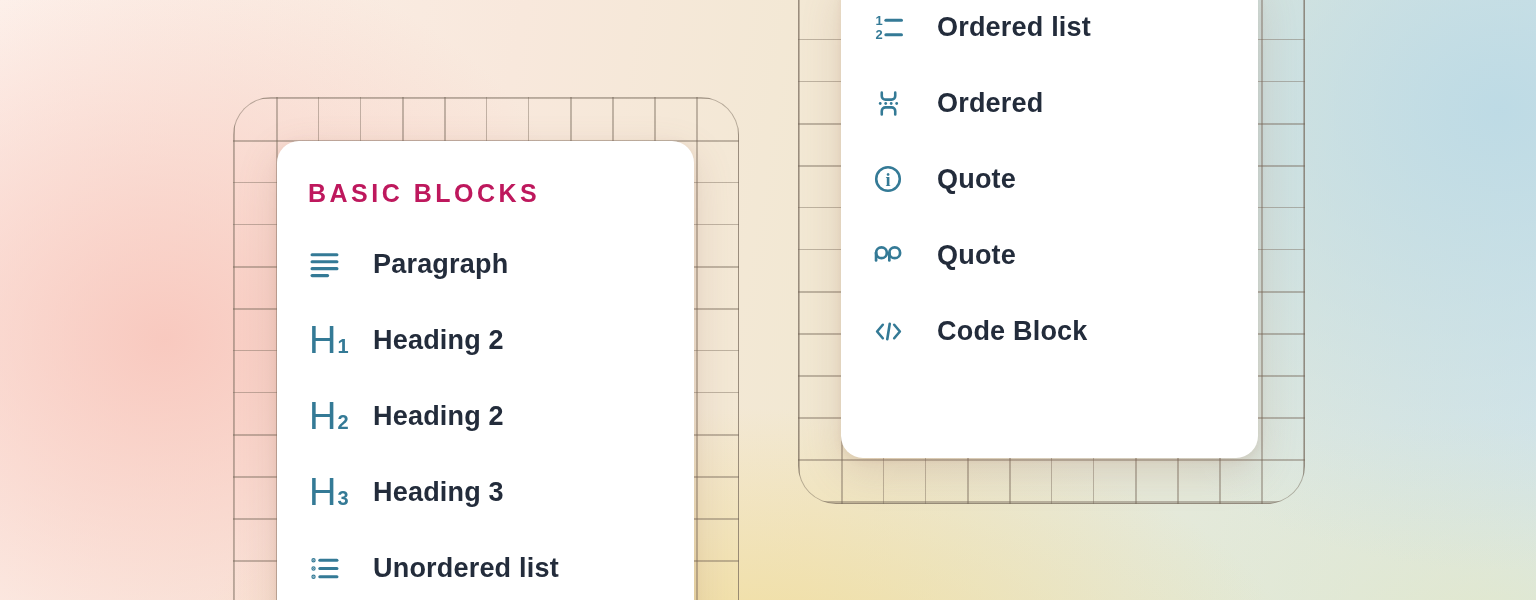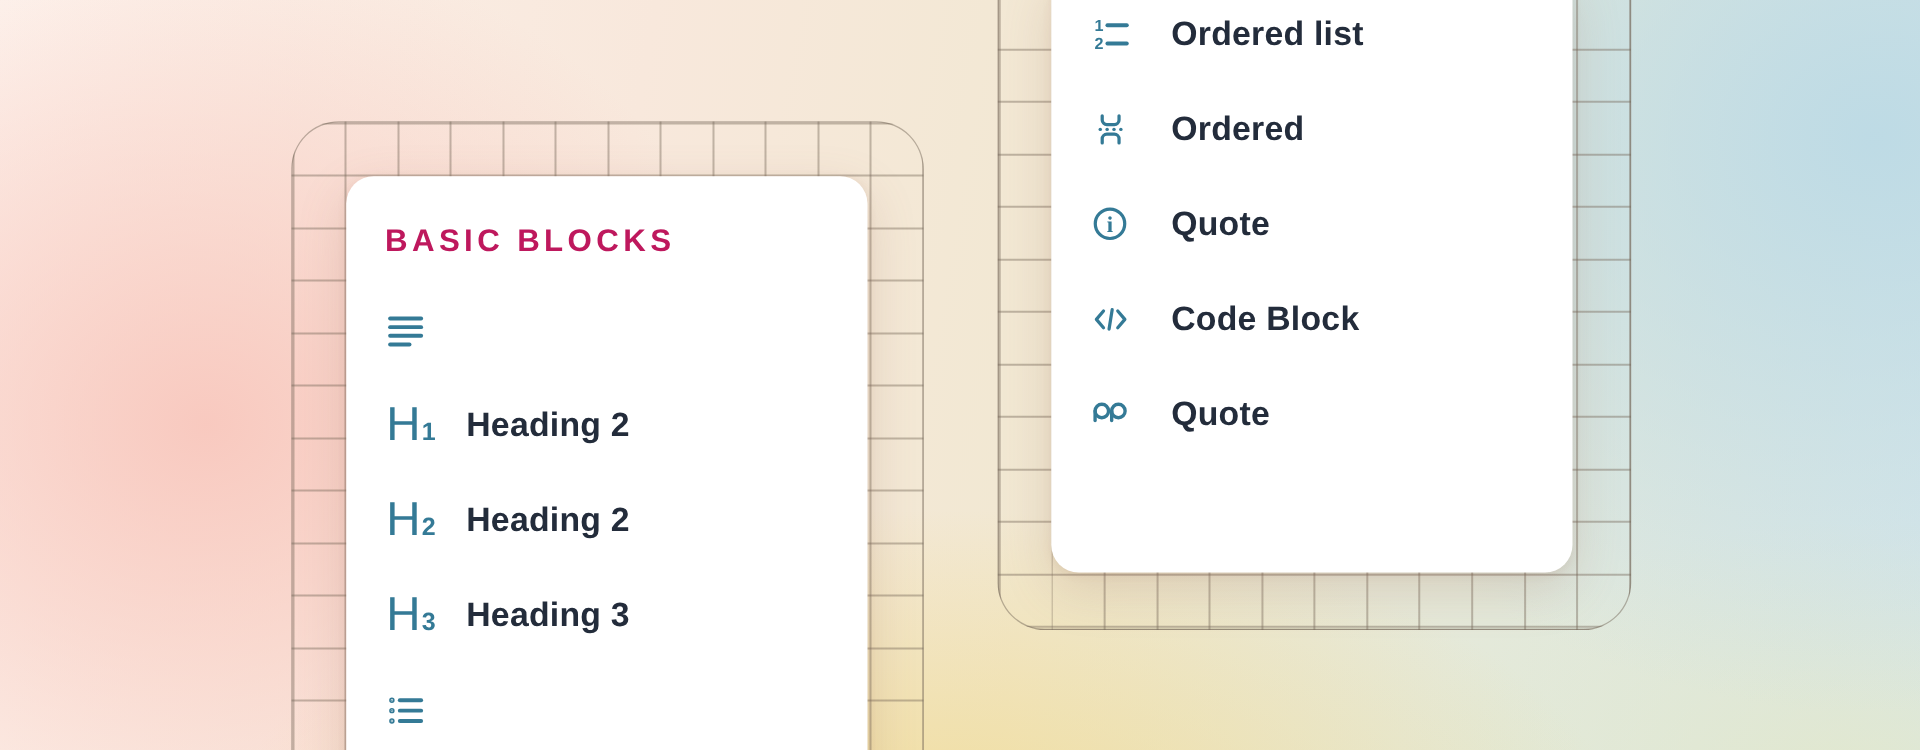--- a/index.html
+++ b/index.html
@@ -59,20 +59,21 @@
 
     <div class="menu-item">
       <span class="icon">
         <svg width="29" height="29" viewBox="0 0 28 28" fill="none" stroke="currentColor" stroke-width="3" stroke-linecap="round">
           <line x1="2" y1="4.6" x2="26" y2="4.6"></line>
           <line x1="2" y1="11.3" x2="26" y2="11.3"></line>
           <line x1="2" y1="18" x2="26" y2="18"></line>
           <line x1="2" y1="24.7" x2="17" y2="24.7"></line>
         </svg>
       </span>
+      <span class="label">Paragraph</span>
     </div>
 
     <div class="menu-item">
       <span class="icon h-icon">
         <span class="h-letter">H</span>
         <span class="h-sub">1</span>
       </span>
       <span class="label">Heading 2</span>
     </div>
 
@@ -96,20 +97,21 @@
       <span class="icon">
         <svg width="29" height="29" viewBox="0 0 28 28" fill="none" stroke="currentColor" stroke-width="3" stroke-linecap="round">
           <circle cx="3.4" cy="6" r="0.6" fill="currentColor"></circle>
           <circle cx="3.4" cy="14" r="0.6" fill="currentColor"></circle>
           <circle cx="3.4" cy="22" r="0.6" fill="currentColor"></circle>
           <line x1="9.5" y1="6" x2="26" y2="6"></line>
           <line x1="9.5" y1="14" x2="26" y2="14"></line>
           <line x1="9.5" y1="22" x2="26" y2="22"></line>
         </svg>
       </span>
+      <span class="label">Unordered list</span>
     </div>
   </div>
 
   <div class="card card-right">
 
     <div class="menu-item">
       <span class="icon">
         <svg width="29" height="29" viewBox="0 0 28 28" fill="none" stroke="currentColor" stroke-width="3" stroke-linecap="round">
           <text x="1.5" y="11.5" font-size="12.5" font-weight="bold" fill="currentColor" stroke="none" font-family="Liberation Sans, sans-serif">1</text>
           <text x="1.5" y="25.5" font-size="12.5" font-weight="bold" fill="currentColor" stroke="none" font-family="Liberation Sans, sans-serif">2</text>
@@ -140,35 +142,35 @@
         <svg width="30" height="30" viewBox="0 0 28 28" fill="none" stroke="currentColor" stroke-width="2.4">
           <circle cx="14" cy="14" r="11"></circle>
           <text x="14" y="20.4" text-anchor="middle" font-size="17" font-weight="bold" fill="currentColor" stroke="none" font-family="Liberation Serif, serif">i</text>
         </svg>
       </span>
       <span class="label">Quote</span>
     </div>
 
     <div class="menu-item">
       <span class="icon">
-        <svg width="29" height="29" viewBox="0 0 28 28" fill="none" stroke="currentColor" stroke-width="2.5" stroke-linecap="round" stroke-linejoin="round">
-          <polyline points="8.5,7.5 3,14 8.5,20.5"></polyline>
-          <polyline points="19.5,7.5 25,14 19.5,20.5"></polyline>
-          <line x1="15.2" y1="6.5" x2="12.8" y2="21.5"></line>
-        </svg>
-      </span>
-      <span class="label">Code Block</span>
-    </div>
-
-    <div class="menu-item">
-      <span class="icon">
         <svg width="29" height="29" viewBox="0 0 28 28" fill="none" stroke="currentColor" stroke-width="2.6" stroke-linecap="round">
           <circle cx="7.2" cy="11.4" r="5.2"></circle>
           <line x1="2" y1="11.4" x2="2" y2="18.8"></line>
           <circle cx="20" cy="11.4" r="5.2"></circle>
           <line x1="14.8" y1="11.4" x2="14.8" y2="18.8"></line>
         </svg>
       </span>
       <span class="label">Quote</span>
     </div>
+
+    <div class="menu-item">
+      <span class="icon">
+        <svg width="29" height="29" viewBox="0 0 28 28" fill="none" stroke="currentColor" stroke-width="2.5" stroke-linecap="round" stroke-linejoin="round">
+          <polyline points="8.5,7.5 3,14 8.5,20.5"></polyline>
+          <polyline points="19.5,7.5 25,14 19.5,20.5"></polyline>
+          <line x1="15.2" y1="6.5" x2="12.8" y2="21.5"></line>
+        </svg>
+      </span>
+      <span class="label">Code Block</span>
+    </div>
   </div>
 
 </div>
 
 </body></html>

